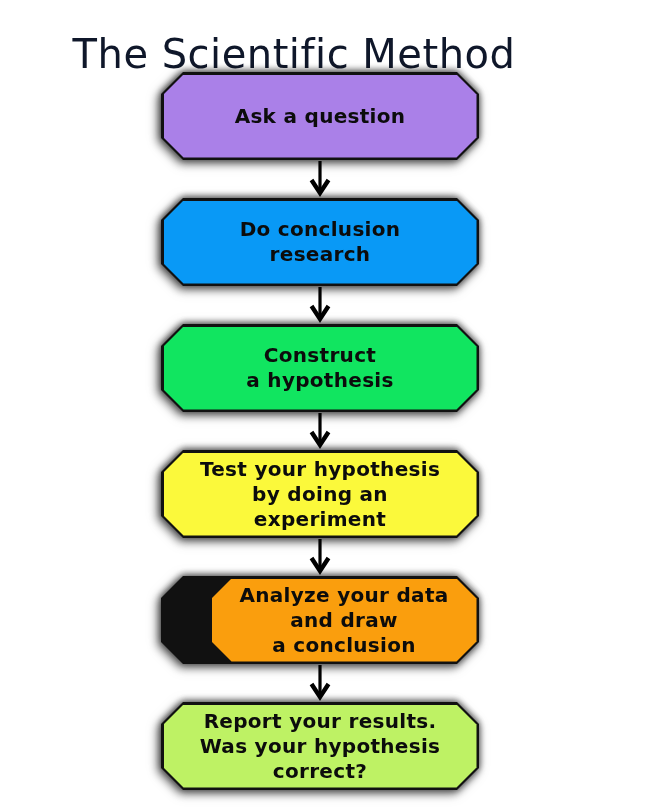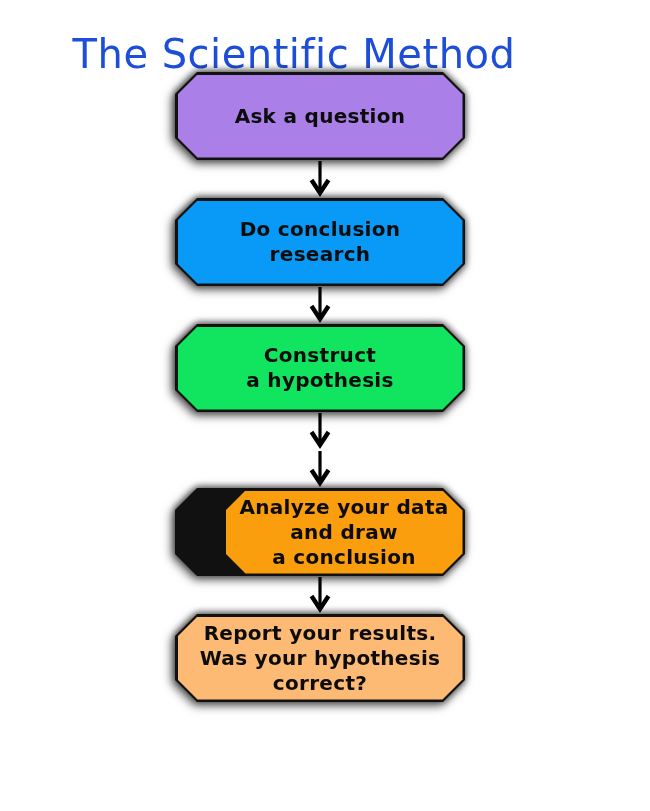--- a/index.html
+++ b/index.html
@@ -17,35 +17,35 @@
   }
   .page-title {
     position: absolute;
     top: 4px;
     left: 0;
     width: 588px;
     text-align: center;
     font-size: 40px;
     font-weight: normal;
     letter-spacing: 0.5px;
-    color: #1d4ed8;
+    color: #0f172a;
     white-space: nowrap;
   }
   .flow {
     position: absolute;
     left: 175px;
     top: 72px;
     width: 290px;
     display: flex;
     flex-direction: column;
     align-items: center;
   }
   .step {
     position: relative;
-    width: 290px;
+    width: 318px;
     height: 88px;
     filter: drop-shadow(0px -2px 3px rgba(0,0,0,0.45))
             drop-shadow(-3px 3px 4px rgba(0,0,0,0.50))
             drop-shadow(1px 2px 3px rgba(0,0,0,0.30));
   }
   .octagon {
     position: absolute;
     inset: 0;
     background: #111111;
     clip-path: polygon(
@@ -127,20 +127,29 @@
 a hypothesis</div>
         </div>
       </div>
     </div>
 
     <svg class="arrow" viewBox="0 0 28 38">
       <path d="M14 1 L14 29" stroke="#000" stroke-width="3.2" fill="none"></path>
       <path d="M5.5 20 L14 33 L22.5 20" stroke="#000" stroke-width="4.4" fill="none" stroke-linejoin="miter"></path>
     </svg>
 
+    <div class="step">
+      <div class="octagon">
+        <div class="octagon-fill" style="background: rgb(251, 249, 59);">
+          <div class="step-label">Test your hypothesis
+by doing an
+experiment</div>
+        </div>
+      </div>
+    </div>
 
     <svg class="arrow" viewBox="0 0 28 38">
       <path d="M14 1 L14 29" stroke="#000" stroke-width="3.2" fill="none"></path>
       <path d="M5.5 20 L14 33 L22.5 20" stroke="#000" stroke-width="4.4" fill="none" stroke-linejoin="miter"></path>
     </svg>
 
     <div class="step">
       <div class="octagon">
         <div class="octagon-fill" style="background: rgb(250, 158, 13); margin-left: 48px;">
           <div class="step-label">Analyze your data
@@ -150,21 +159,21 @@
       </div>
     </div>
 
     <svg class="arrow" viewBox="0 0 28 38">
       <path d="M14 1 L14 29" stroke="#000" stroke-width="3.2" fill="none"></path>
       <path d="M5.5 20 L14 33 L22.5 20" stroke="#000" stroke-width="4.4" fill="none" stroke-linejoin="miter"></path>
     </svg>
 
     <div class="step">
       <div class="octagon">
-        <div class="octagon-fill" style="background: #fdba74;">
+        <div class="octagon-fill" style="background: #bef264;">
           <div class="step-label">Report your results.
 Was your hypothesis
 correct?</div>
         </div>
       </div>
     </div>
 
   </div>
 </div>
 

